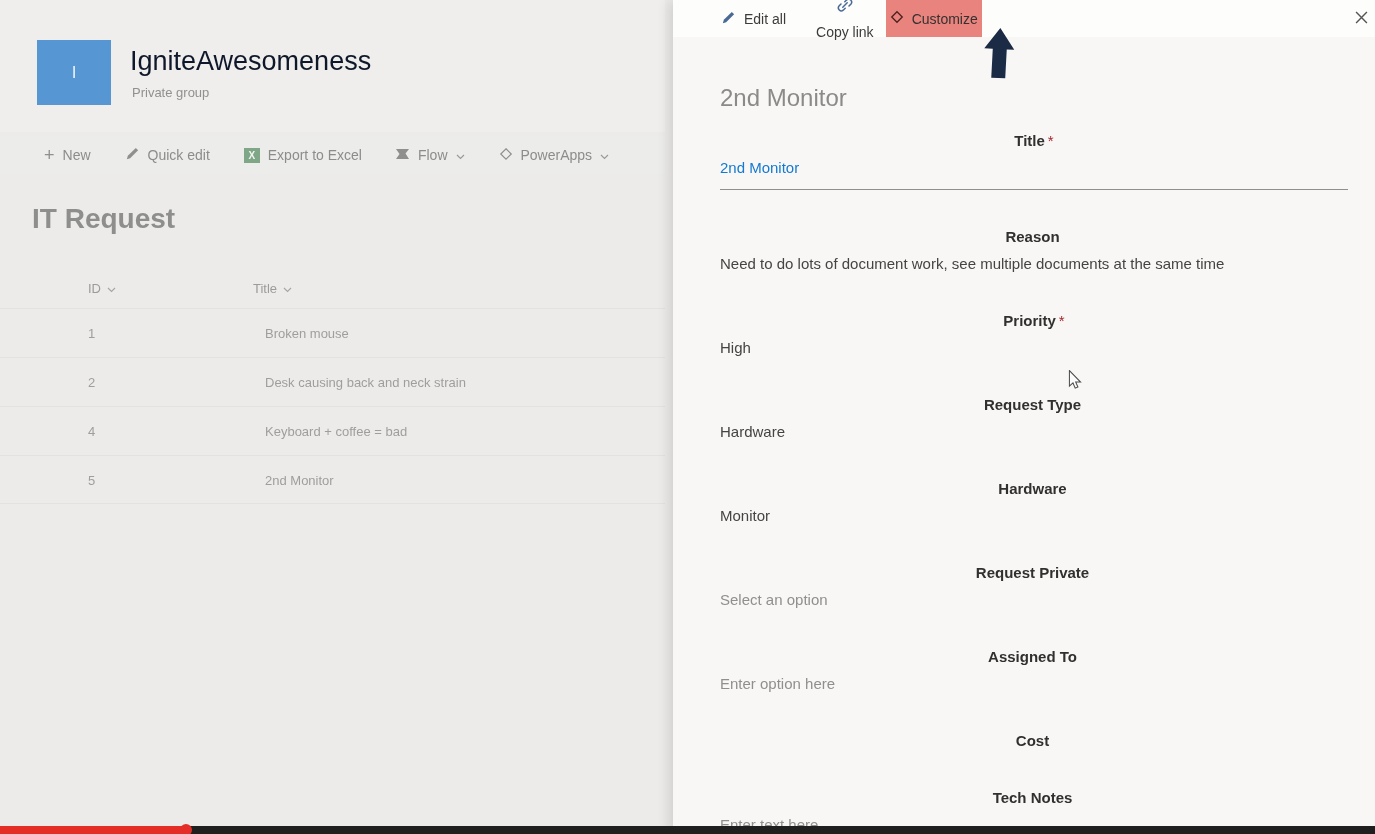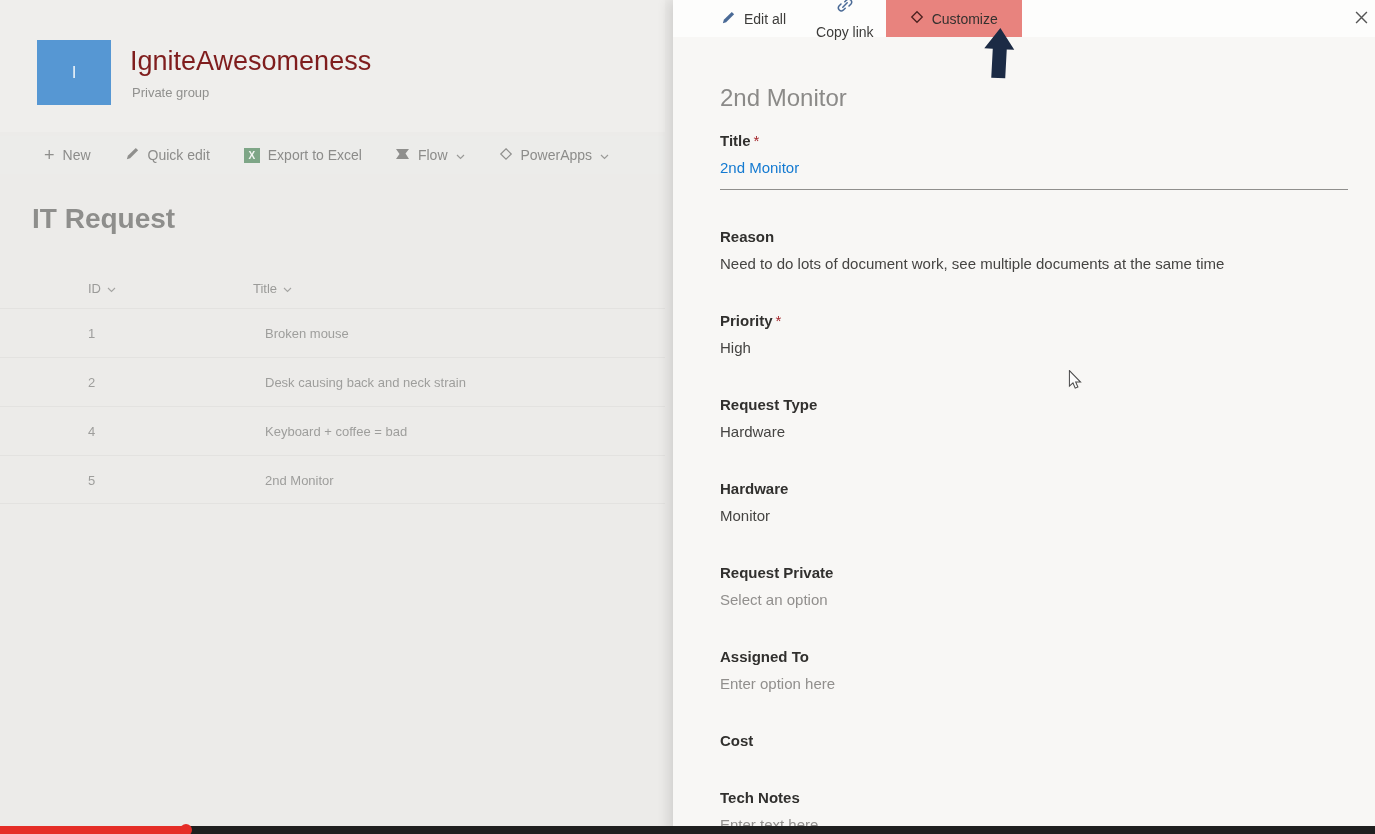--- a/index.html
+++ b/index.html
@@ -5,21 +5,21 @@
   * { margin:0; padding:0; box-sizing:border-box; }
   html,body { background:#cfcfcd; }
   body { font-family:"Liberation Sans", sans-serif; }
   .stage { position:relative; width:1375px; height:834px; overflow:hidden; background:#ecebe9; }
 
   
   .left { position:absolute; left:0; top:0; width:665px; height:834px; background:#ecebe9; }
   .group-header { position:absolute; left:0; top:0; width:100%; height:132px; background:#efeeec; }
   .group-tile { position:absolute; left:37px; top:40px; width:74px; height:65px; background:#5697d3;
                 color:#e9f1f8; font-size:17px; display:flex; align-items:center; justify-content:center; }
-  .group-title { position:absolute; left:130px; top:46px; font-size:27px; font-weight:300; color:#7f1d1d; }
+  .group-title { position:absolute; left:130px; top:46px; font-size:27px; font-weight:300; color:#0f172a; }
   .group-sub { position:absolute; left:132px; top:85px; font-size:13px; color:#90908e; }
 
   .cmdbar { position:absolute; left:0; top:136px; width:100%; height:38px; background:#ececea;
             display:flex; align-items:center; padding-left:44px; gap:34px; color:#8c8c8a; font-size:14px; }
   .cmd { display:flex; align-items:center; gap:8px; white-space:nowrap; }
   .plus { font-size:18px; font-weight:300; color:#8f8f8d; line-height:1; }
   .xl-tile { width:16px; height:15px; background:#7ea687; color:#f2f5f2; font-size:10px; font-weight:700;
              display:flex; align-items:center; justify-content:center; }
 
   .page-title { position:absolute; left:32px; top:203px; font-size:28px; font-weight:700; color:#8e8e8c; }
@@ -34,32 +34,32 @@
   .ctitle { position:absolute; left:253px; top:17px;margin-left:12px; }
 
   
   .panel { position:absolute; left:665px; top:0; width:710px; height:834px; background:#f8f7f5;
            box-shadow:-4px 0 12px rgba(0,0,0,.12);margin-left:8px; }
   .ptoolbar { position:absolute; left:0; top:0; width:100%; height:37px; background:#fdfdfc;
               display:flex; align-items:center; font-size:14px; color:#3d3c3a; }
   .pt-item { display:flex; align-items:center; gap:8px; white-space:nowrap; cursor:default; }
   .pt-edit { margin-left:48px; }
   .pt-copy { margin-left:30px;flex-direction:column; }
-  .pt-custom { margin-left:12px; background:#e8837e; height:37px; padding:0 24px;
+  .pt-custom { margin-left:12px; background:#e8837e; height:37px; padding:0 4px;
                display:flex; align-items:center; gap:8px; color:#35312f; }
   .pt-close { position:absolute; right:6px; top:0; width:32px; height:37px;
               display:flex; align-items:center; justify-content:center; }
 
   .annotation-arrow { position:absolute; left:308px; top:28px; }
 
   .item-title { position:absolute; left:47px; top:84px; font-size:24px; font-weight:300; color:#8b8a88; }
 
   .fields { position:absolute; left:47px; top:131px; width:628px; }
   .field { margin-bottom:37px; }
-  .flabel { font-size:15px; font-weight:700; color:#31302e; line-height:20px; }
+  .flabel { font-size:15px; font-weight:700; color:#31302e; line-height:20px;text-align:center; }
   .req { color:#a4262c; margin-left:3px; font-weight:400; }
   .fvalue { font-size:15px; color:#454442; line-height:20px; margin-top:7px; }
   .fvalue.link { color:#147ad1; }
   .fvalue.ph { color:#918f8d; }
   .fdivider { border-bottom:1px solid #908f8d; margin-top:11px; }
 
   
   .cursor { position:absolute; left:1068px; top:370px; }
   .video-bar { position:absolute; left:0; bottom:0; width:100%; height:8px; background:#1f1f1f; }
   .video-played { position:absolute; left:0; top:0; height:8px; width:186px; background:#e52d27; }

